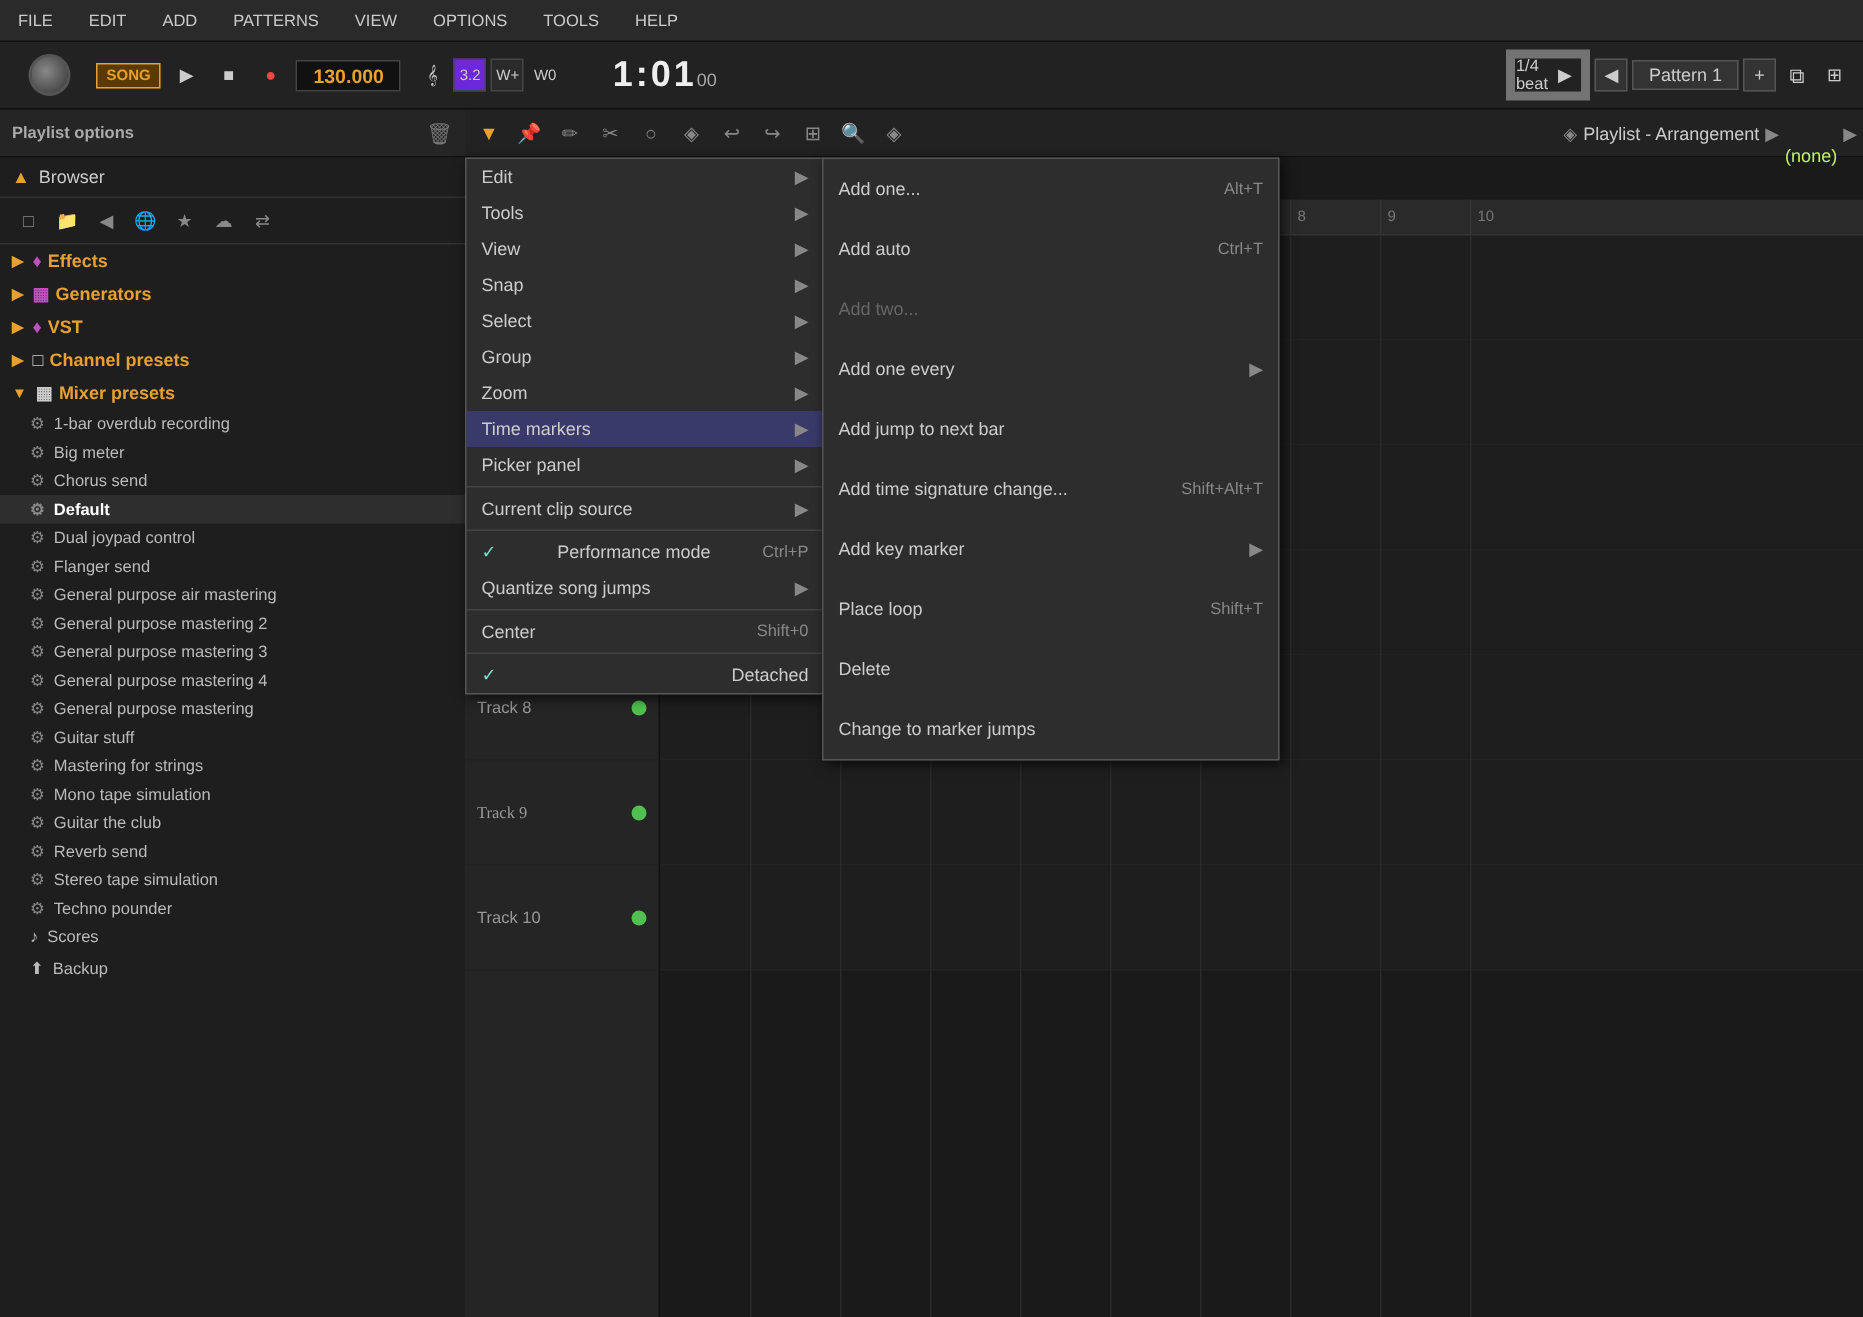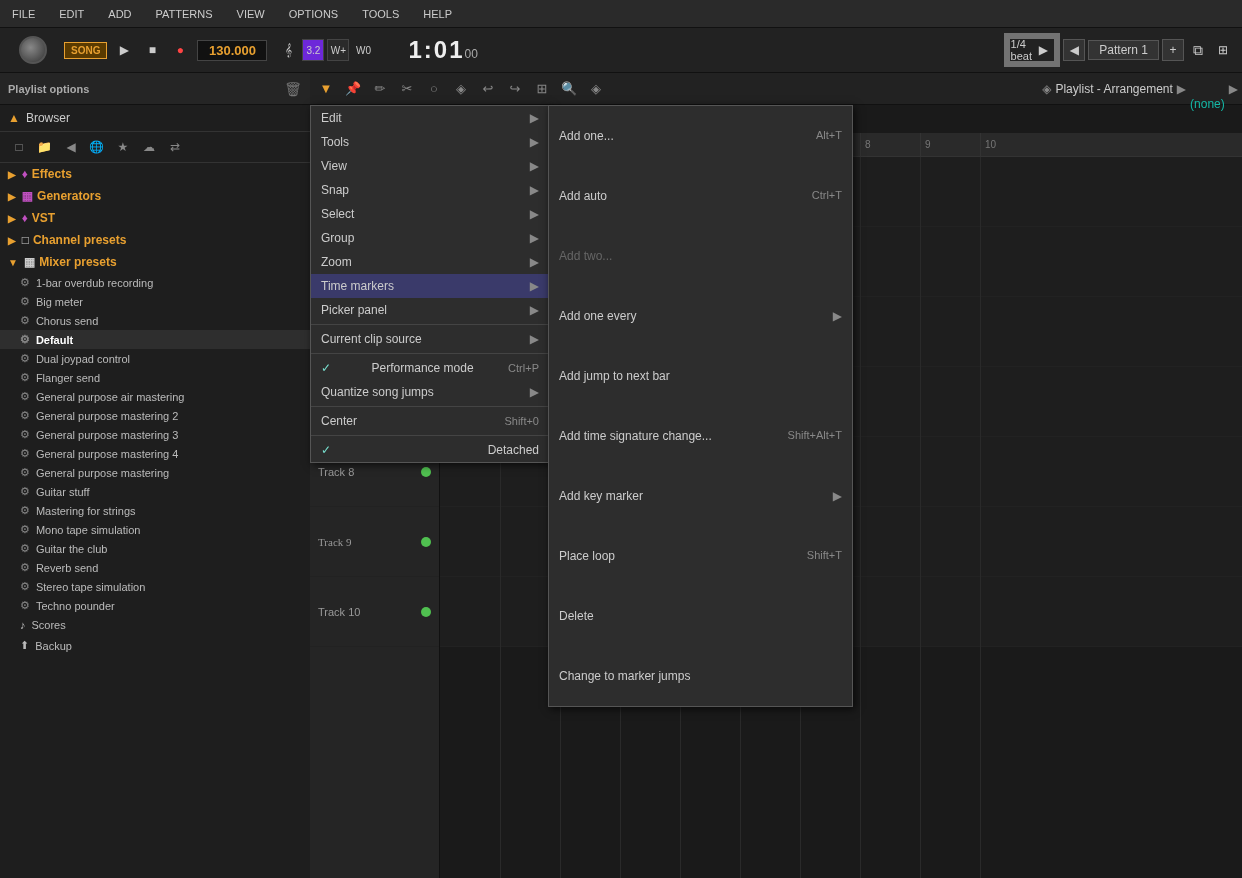--- a/index.html
+++ b/index.html
@@ -272,23 +272,23 @@
       top: 32px; left: 240px;
       width: 310px;
       background: #2d2d2d;
       border: 1px solid #555;
       z-index: 1001;
       box-shadow: 2px 2px 8px rgba(0,0,0,0.7);
     }
 
     .submenu-item {
       display: flex;
-      align-items: flex-start;
+      align-items: center;
       justify-content: space-between;
-      padding: 23px 10px;
+      padding: 13px 10px;
       color: #ccc;
       font-size: 12px;
       cursor: pointer;
     }
     .submenu-item.disabled { color: #666; cursor: default; }
     .submenu-item.has-arrow { }
     .submenu-item .shortcut { color: #888; font-size: 11px; }
     .submenu-item .arrow-right { color: #888; }
 
     
@@ -611,21 +611,21 @@
     <div class="pl-btn">↪</div>
     <div class="pl-btn">⊞</div>
     <div class="pl-btn">🔍</div>
     <div class="pl-btn">◈</div>
     <div style="flex:1;"></div>
 
     <div style="display:flex;align-items:center;gap:4px;">
       <span style="color:#888;font-size:12px;">◈</span>
       <span style="color:#ccc;font-size:12px;">Playlist - Arrangement</span>
       <span style="color:#888;">▶</span>
-      <span style="color:#14b8a6;font-size:12px;margin-top:31px;">(none)</span>
+      <span style="color:#bef264;font-size:12px;margin-top:31px;">(none)</span>
       <span style="color:#888;">▶</span>
     </div>
   </div>
 
   <div id="track-area">
 
     <div id="track-labels-header">
       <div class="tab-row">
         <span class="tab-item">NOTE</span>
         <span class="tab-item">CHAN</span>

